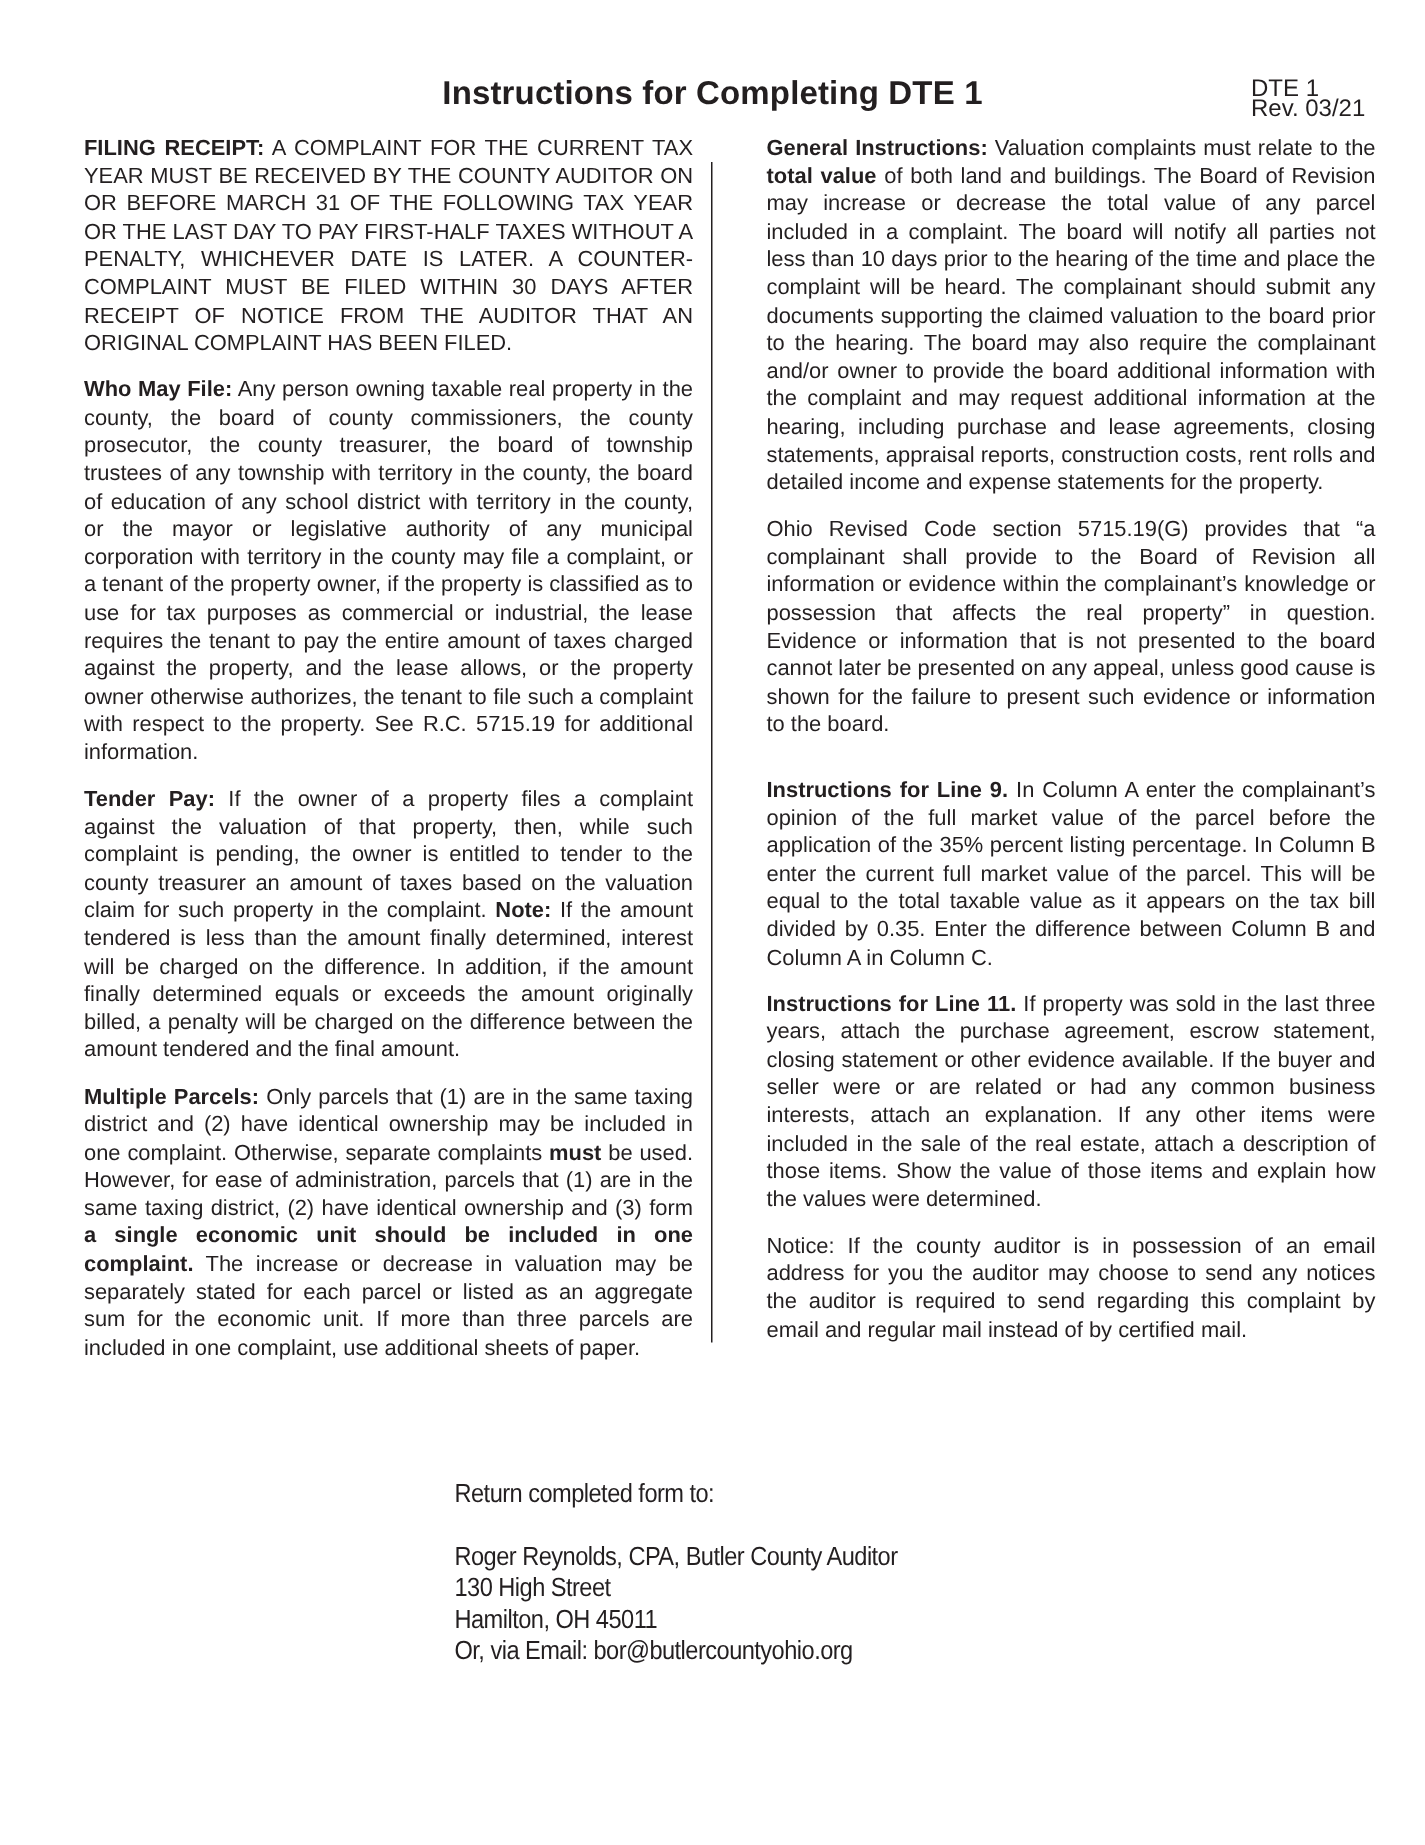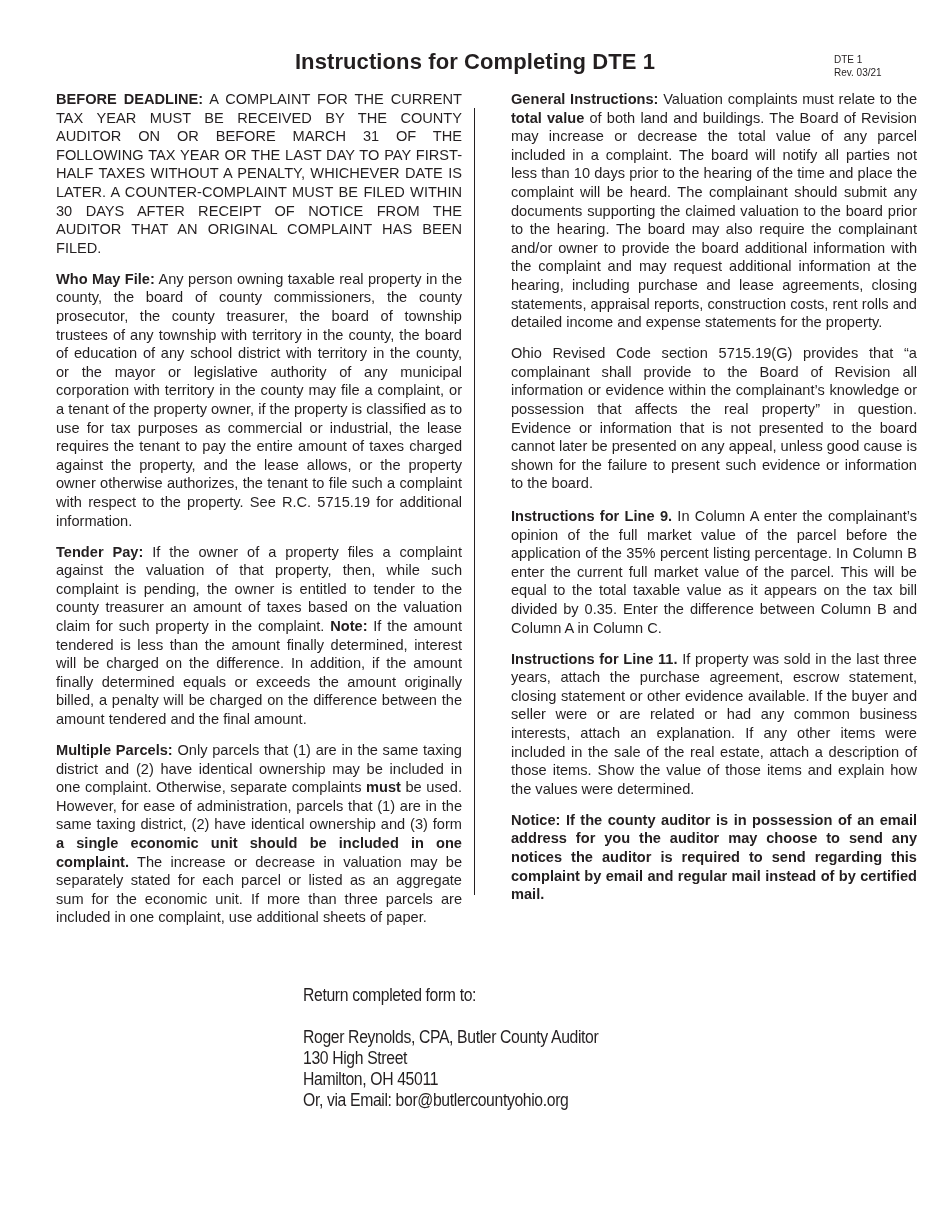--- a/index.html
+++ b/index.html
@@ -5,33 +5,33 @@
   html, body { margin: 0; padding: 0; background: #ffffff; }
   body {
     width: 950px; height: 1230px; position: relative; overflow: hidden;
     font-family: "Liberation Sans", sans-serif; color: #231f20;
   }
   .title {
     position: absolute; left: 0; width: 950px; top: 49px;
     text-align: center; font-weight: bold; font-size: 22px; letter-spacing: 0.1px;
   }
   .formid {
-    position: absolute; left: 834px; top: 53px; font-size: 10px; line-height: 13px;
+    position: absolute; left: 834px; top: 53px; font-size: 16px; line-height: 13px;
   }
   .col {
     position: absolute; top: 90px; width: 406px;
     font-size: 14.6px; line-height: 18.6px; text-align: justify;
   }
   .col.left { left: 56px; }
   .col.right { left: 511px; }
   .col p { margin: 0 0 12.5px 0; }
-  .col p.tall { margin-bottom: 14px; }
+  .col p.tall { margin-bottom: 25px; }
   .col b { font-weight: bold; }
   .upper { letter-spacing: 0; }
-  .notice { font-weight: bold; }
+  .notice { font-weight: normal; }
   .divider {
     position: absolute; left: 474px; top: 108px; width: 1px; height: 787px; background: #231f20;
   }
   .returnto {
     position: absolute; left: 303px; top: 985px;
     font-size: 17.5px; line-height: 21px; letter-spacing: -0.4px;
     transform: scaleX(0.9); transform-origin: left top;
   }
   .returnto .gap { height: 21px; }
 </style>
@@ -39,21 +39,21 @@
 <body>
 
 <div class="title">Instructions for Completing DTE 1</div>
 <div class="formid">
   <div>DTE 1</div>
   <div>Rev. 03/21</div>
 </div>
 
 <div class="col left">
   <p class="upper">
-    <b>BEFORE DEADLINE:</b><span> A COMPLAINT FOR THE CURRENT TAX YEAR MUST BE RECEIVED BY THE COUNTY AUDITOR ON OR BEFORE MARCH 31 OF THE FOLLOWING TAX YEAR OR THE LAST DAY TO PAY FIRST-HALF TAXES WITHOUT A PENALTY, WHICHEVER DATE IS LATER.  A COUNTER-COMPLAINT MUST BE FILED WITHIN 30 DAYS AFTER RECEIPT OF NOTICE FROM THE AUDITOR THAT AN ORIGINAL COMPLAINT HAS BEEN FILED.</span>
+    <b>FILING RECEIPT:</b><span> A COMPLAINT FOR THE CURRENT TAX YEAR MUST BE RECEIVED BY THE COUNTY AUDITOR ON OR BEFORE MARCH 31 OF THE FOLLOWING TAX YEAR OR THE LAST DAY TO PAY FIRST-HALF TAXES WITHOUT A PENALTY, WHICHEVER DATE IS LATER.  A COUNTER-COMPLAINT MUST BE FILED WITHIN 30 DAYS AFTER RECEIPT OF NOTICE FROM THE AUDITOR THAT AN ORIGINAL COMPLAINT HAS BEEN FILED.</span>
   </p>
   <p>
     <b>Who May File:</b><span> Any person owning taxable real property in the county, the board of county commissioners, the county prosecutor, the county treasurer, the board of township trustees of any township with territory in the county, the board of education of any school district with territory in the county, or the mayor or legislative authority of any municipal corporation with territory in the county may file a complaint, or a tenant of the property owner, if the property is classified as to use for tax purposes as commercial or industrial, the lease requires the tenant to pay the entire amount of taxes charged against the property, and the lease allows, or the property owner otherwise authorizes, the tenant to file such a complaint with respect to the property. See R.C. 5715.19 for additional information.</span>
   </p>
   <p>
     <b>Tender Pay:</b><span> If the owner of a property files a complaint against the valuation of that property, then, while such complaint is pending, the owner is entitled to tender to the county treasurer an amount of taxes based on the valuation claim for such property in the complaint. </span><b>Note:</b><span> If the amount tendered is less than the amount finally determined, interest will be charged on the difference. In addition, if the amount finally determined equals or exceeds the amount originally billed, a penalty will be charged on the difference between the amount tendered and the final amount.</span>
   </p>
   <p>
     <b>Multiple Parcels:</b><span> Only parcels that (1) are in the same taxing district and (2) have identical ownership may be included in one complaint. Otherwise, separate complaints </span><b>must</b><span> be used. However, for ease of administration, parcels that (1) are in the same taxing district, (2) have identical ownership and (3) form </span><b>a single economic unit should be included in one complaint.</b><span> The increase or decrease in valuation may be separately stated for each parcel or listed as an aggregate sum for the economic unit. If more than three parcels are included in one complaint, use additional sheets of paper.</span>
   </p>

